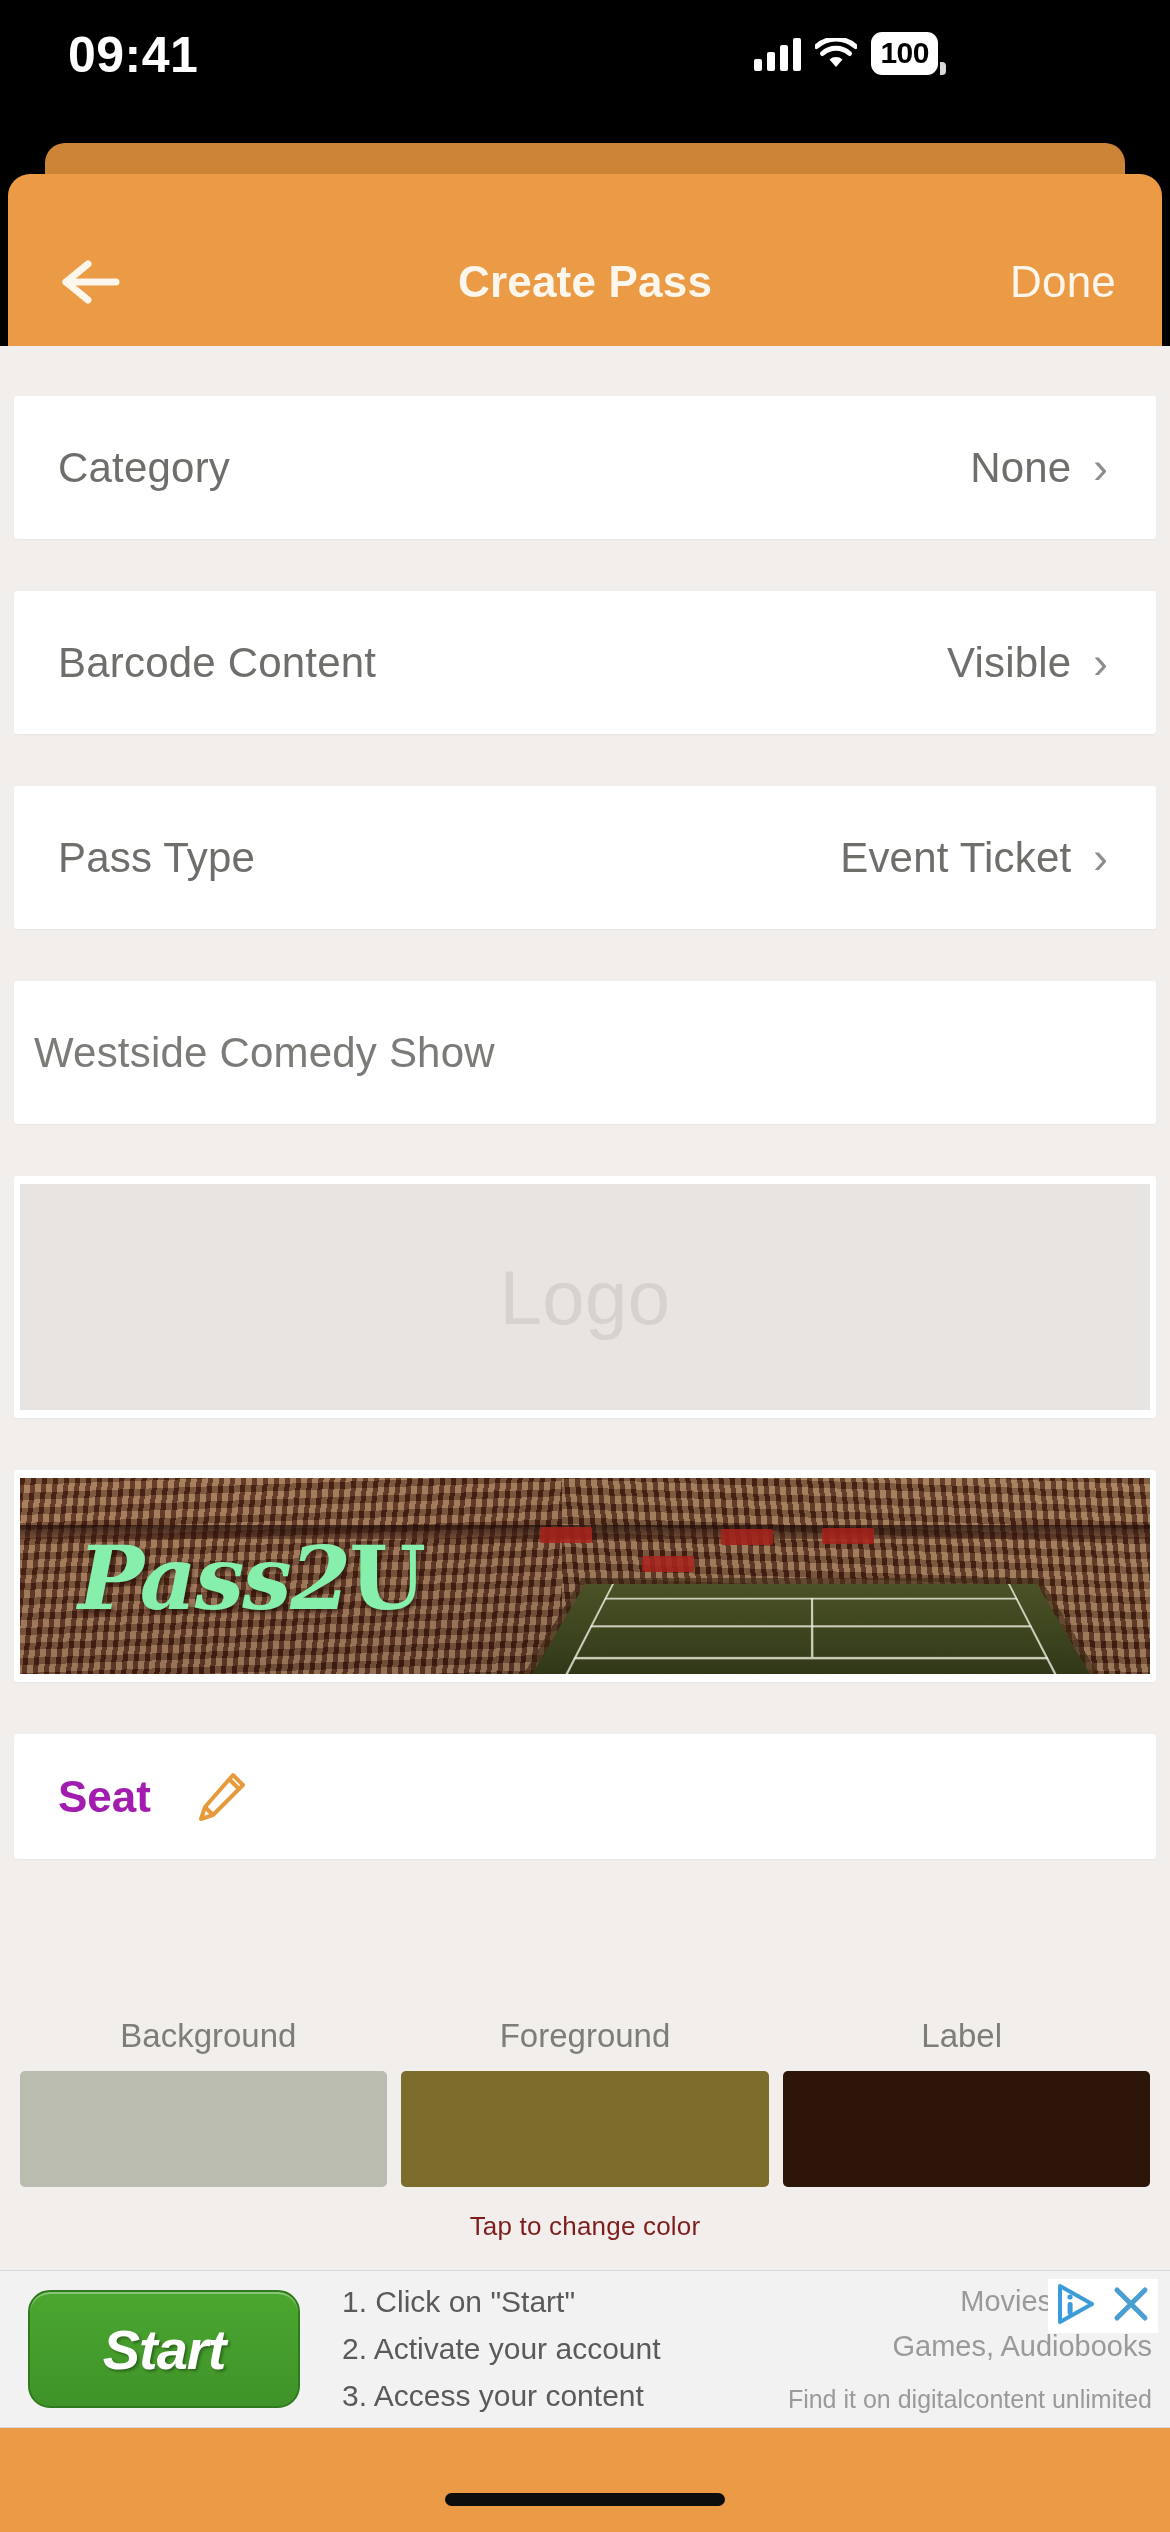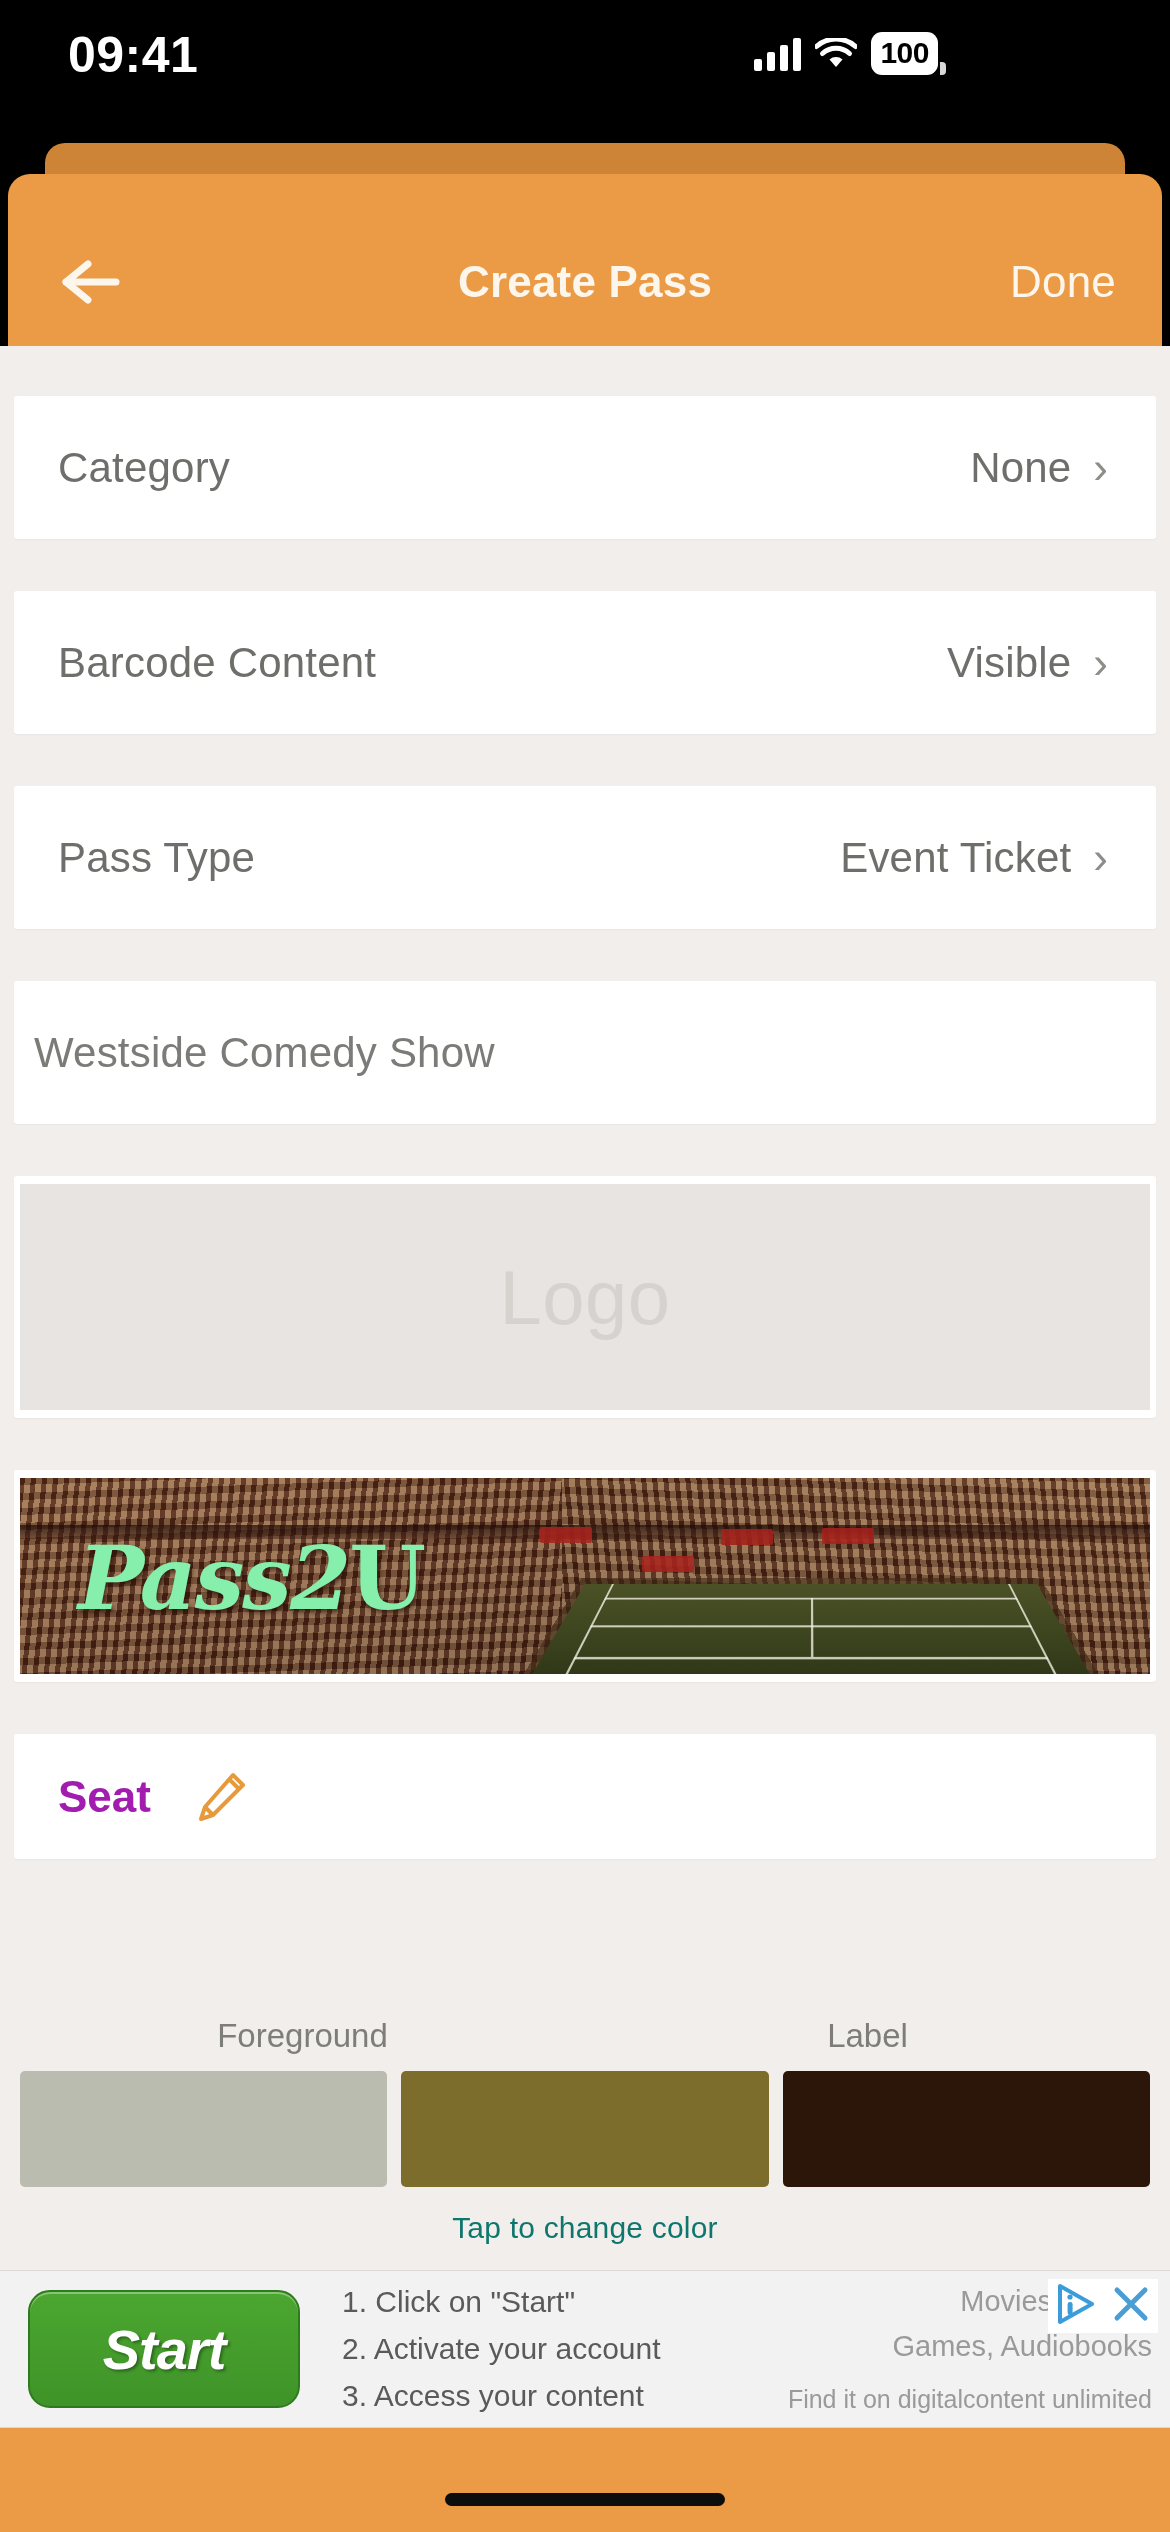--- a/index.html
+++ b/index.html
@@ -162,21 +162,21 @@
     position:absolute; left:0; right:0; top:1995px; height:275px;
     background:#f1eeeb;
   }
   .swatch-labels{
     display:flex; padding:0 20px; margin-top:22px;
   }
   .swatch-labels > div{ flex:1; text-align:center; font-size:33px; color:#7d7d7a; }
   .swatches{ display:flex; gap:14px; padding:0 20px; margin-top:16px; }
   .swatch{ flex:1; height:116px; border-radius:5px; }
   .tap-hint{
-    text-align:center; font-size:30px; color:#0f766e; margin-top:24px; letter-spacing:0.2px;
+    text-align:center; font-size:26px; color:#7f1d1d; margin-top:24px; letter-spacing:0.2px;
   }
 
   
   .ad{
     position:absolute; left:0; right:0; top:2270px; height:158px;
     background:#f2f2f2; border-top:1px solid #d9d9d9; border-bottom:1px solid #d9d9d9;
     display:flex; align-items:center; padding:0 10px;
   }
   .ad-btn{
     width:272px; height:118px; margin-left:18px;
@@ -345,20 +345,21 @@
             <path d="M36 10 L46 20" stroke="#e79a3c" stroke-width="4"></path>
             <path d="M12 38 L20 46" stroke="#e79a3c" stroke-width="4"></path>
           </svg>
         </div>
       </div>
     </div>
   </div>
 
   <div class="colorpanel">
     <div class="swatch-labels">
+      <div>Background</div>
       <div>Foreground</div>
       <div>Label</div>
     </div>
     <div class="swatches">
       <div class="swatch" style="background: rgb(185, 188, 174);"></div>
       <div class="swatch" style="background: rgb(125, 109, 45);"></div>
       <div class="swatch" style="background: rgb(44, 22, 9);"></div>
     </div>
     <div class="tap-hint">Tap to change color</div>
   </div>

